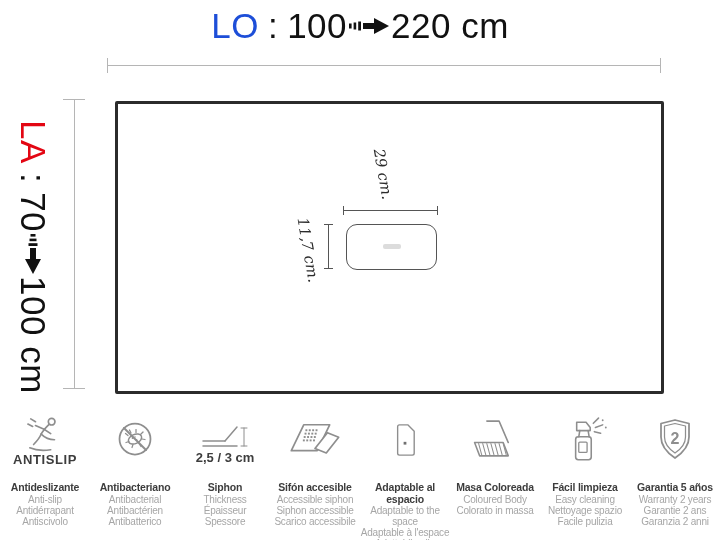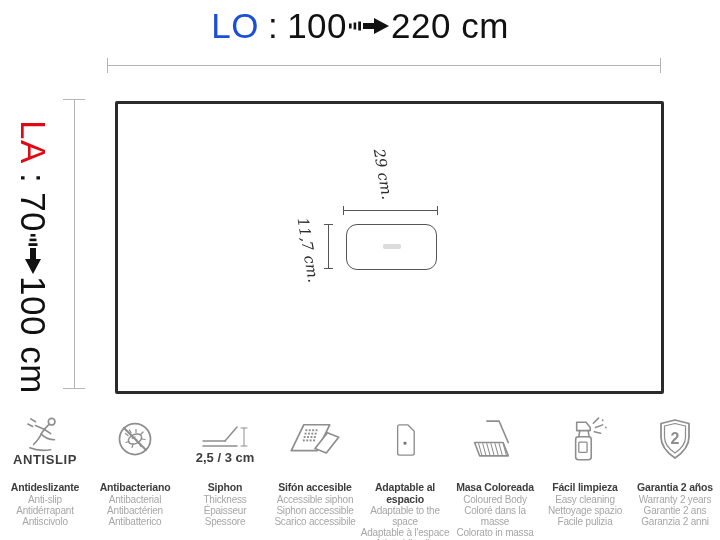--- a/index.html
+++ b/index.html
@@ -244,21 +244,20 @@
               <path d="M40,76 L34,54"></path>
             <path d="M48,76 L42,54"></path>
               <path d="M56,76 L50,54"></path>
               <path d="M64,76 L58,54"></path>
             <path d="M72,76 L66,54"></path>
           </g>
         </svg>
       </div>
       <div class="ftitle">Masa Coloreada</div>
       <div class="fline">Coloured Body</div>
-      <div class="fline">Coloré dans la masse</div>
       <div class="fline">Colorato in massa</div>
     </div>
 
     <div class="feat">
       <div class="ficon">
         <svg width="52" height="50" viewBox="0 0 100 96" class="ic" style="stroke-width:3;">
           <path d="M66,14 L76,4"></path>
             <path d="M70,22 L84,17"></path>
             <path d="M68,30 L80,33"></path>
           <circle cx="84" cy="8" r="1.8" fill="#8e8e8e" stroke="none"></circle>
@@ -276,20 +275,20 @@
     </div>
 
     <div class="feat">
       <div class="ficon">
         <svg width="50" height="48" viewBox="0 0 100 88" class="ic" style="margin-bottom:2px;">
           <path d="M50,4 L78,11 L78,38 C78,57 65,70 50,80 C35,70 22,57 22,38 L22,11 Z" stroke-width="3.5"></path>
           <path d="M50,11 L71,16 L71,38 C71,52 62,62 50,70 C38,62 29,52 29,38 L29,16 Z" stroke-width="2.5"></path>
           <text x="50" y="52" text-anchor="middle" font-family="Liberation Sans, sans-serif" font-size="32" font-weight="bold" fill="#8e8e8e" stroke="none">2</text>
         </svg>
       </div>
-      <div class="ftitle">Garantia 2 años</div>
+      <div class="ftitle">Garantia 5 años</div>
       <div class="fline">Warranty 2 years</div>
       <div class="fline">Garantie 2 ans</div>
       <div class="fline">Garanzia 2 anni</div>
     </div>
 
   </div>
 </div>
 
 </body></html>

